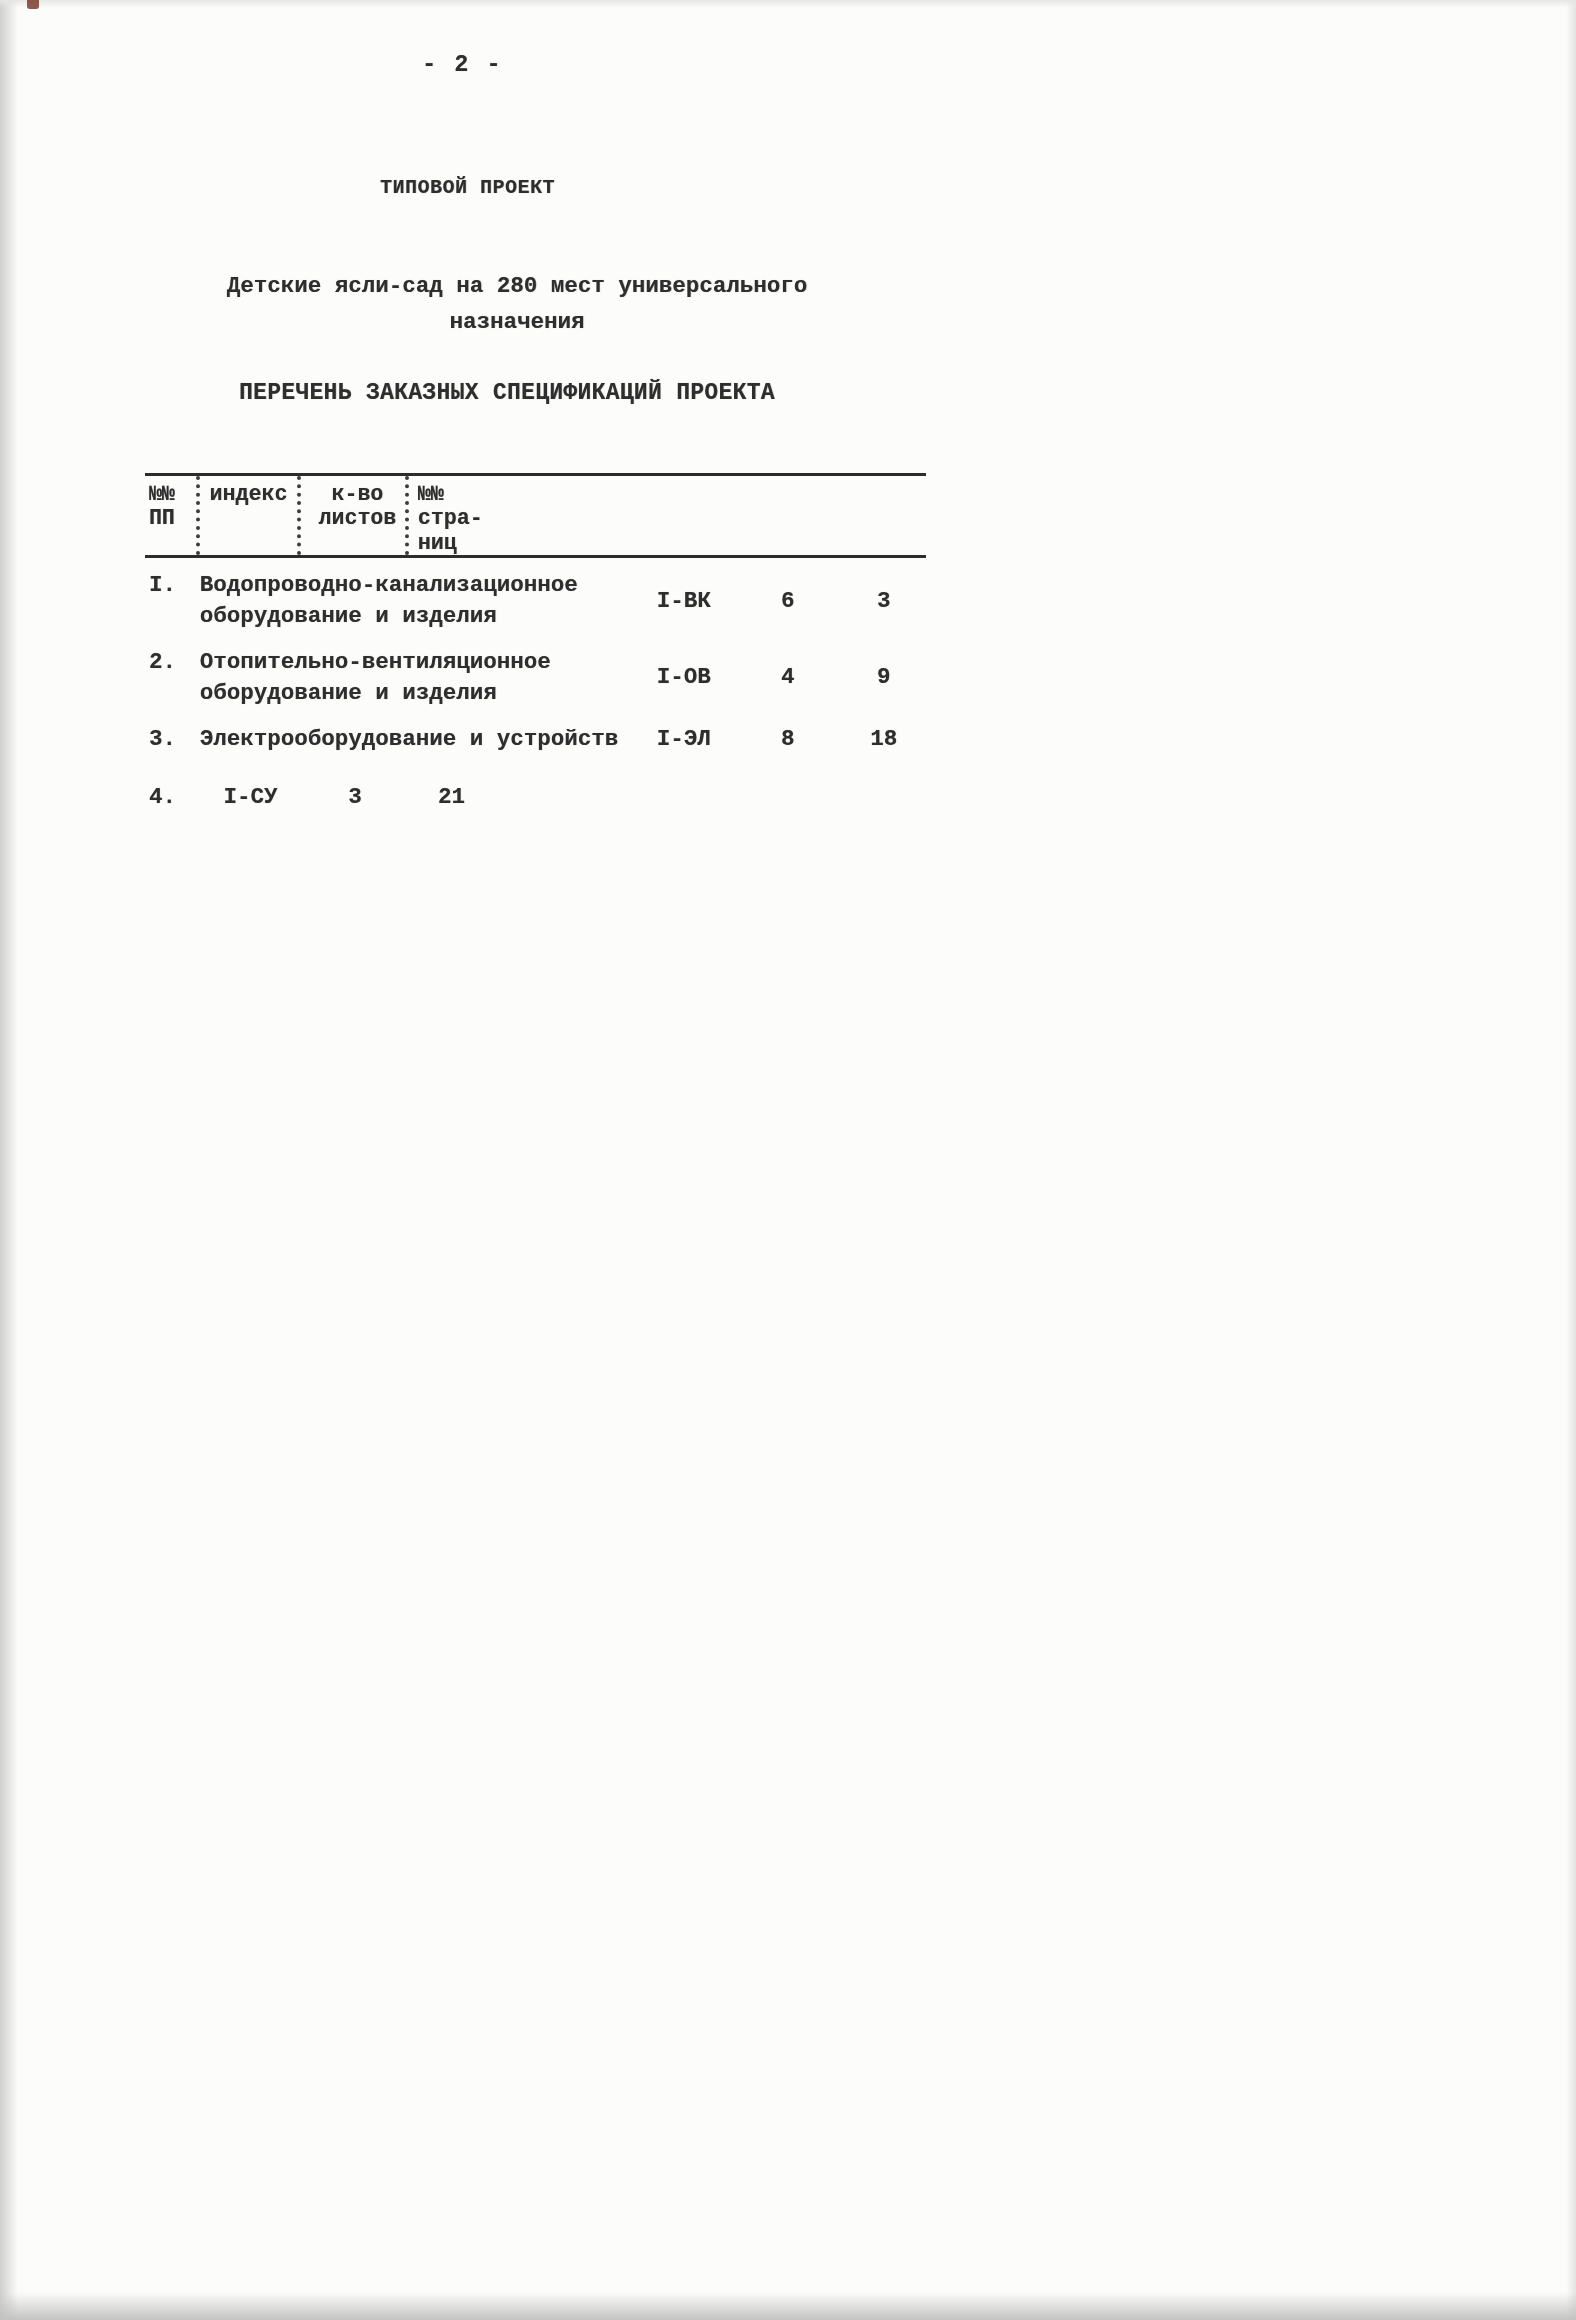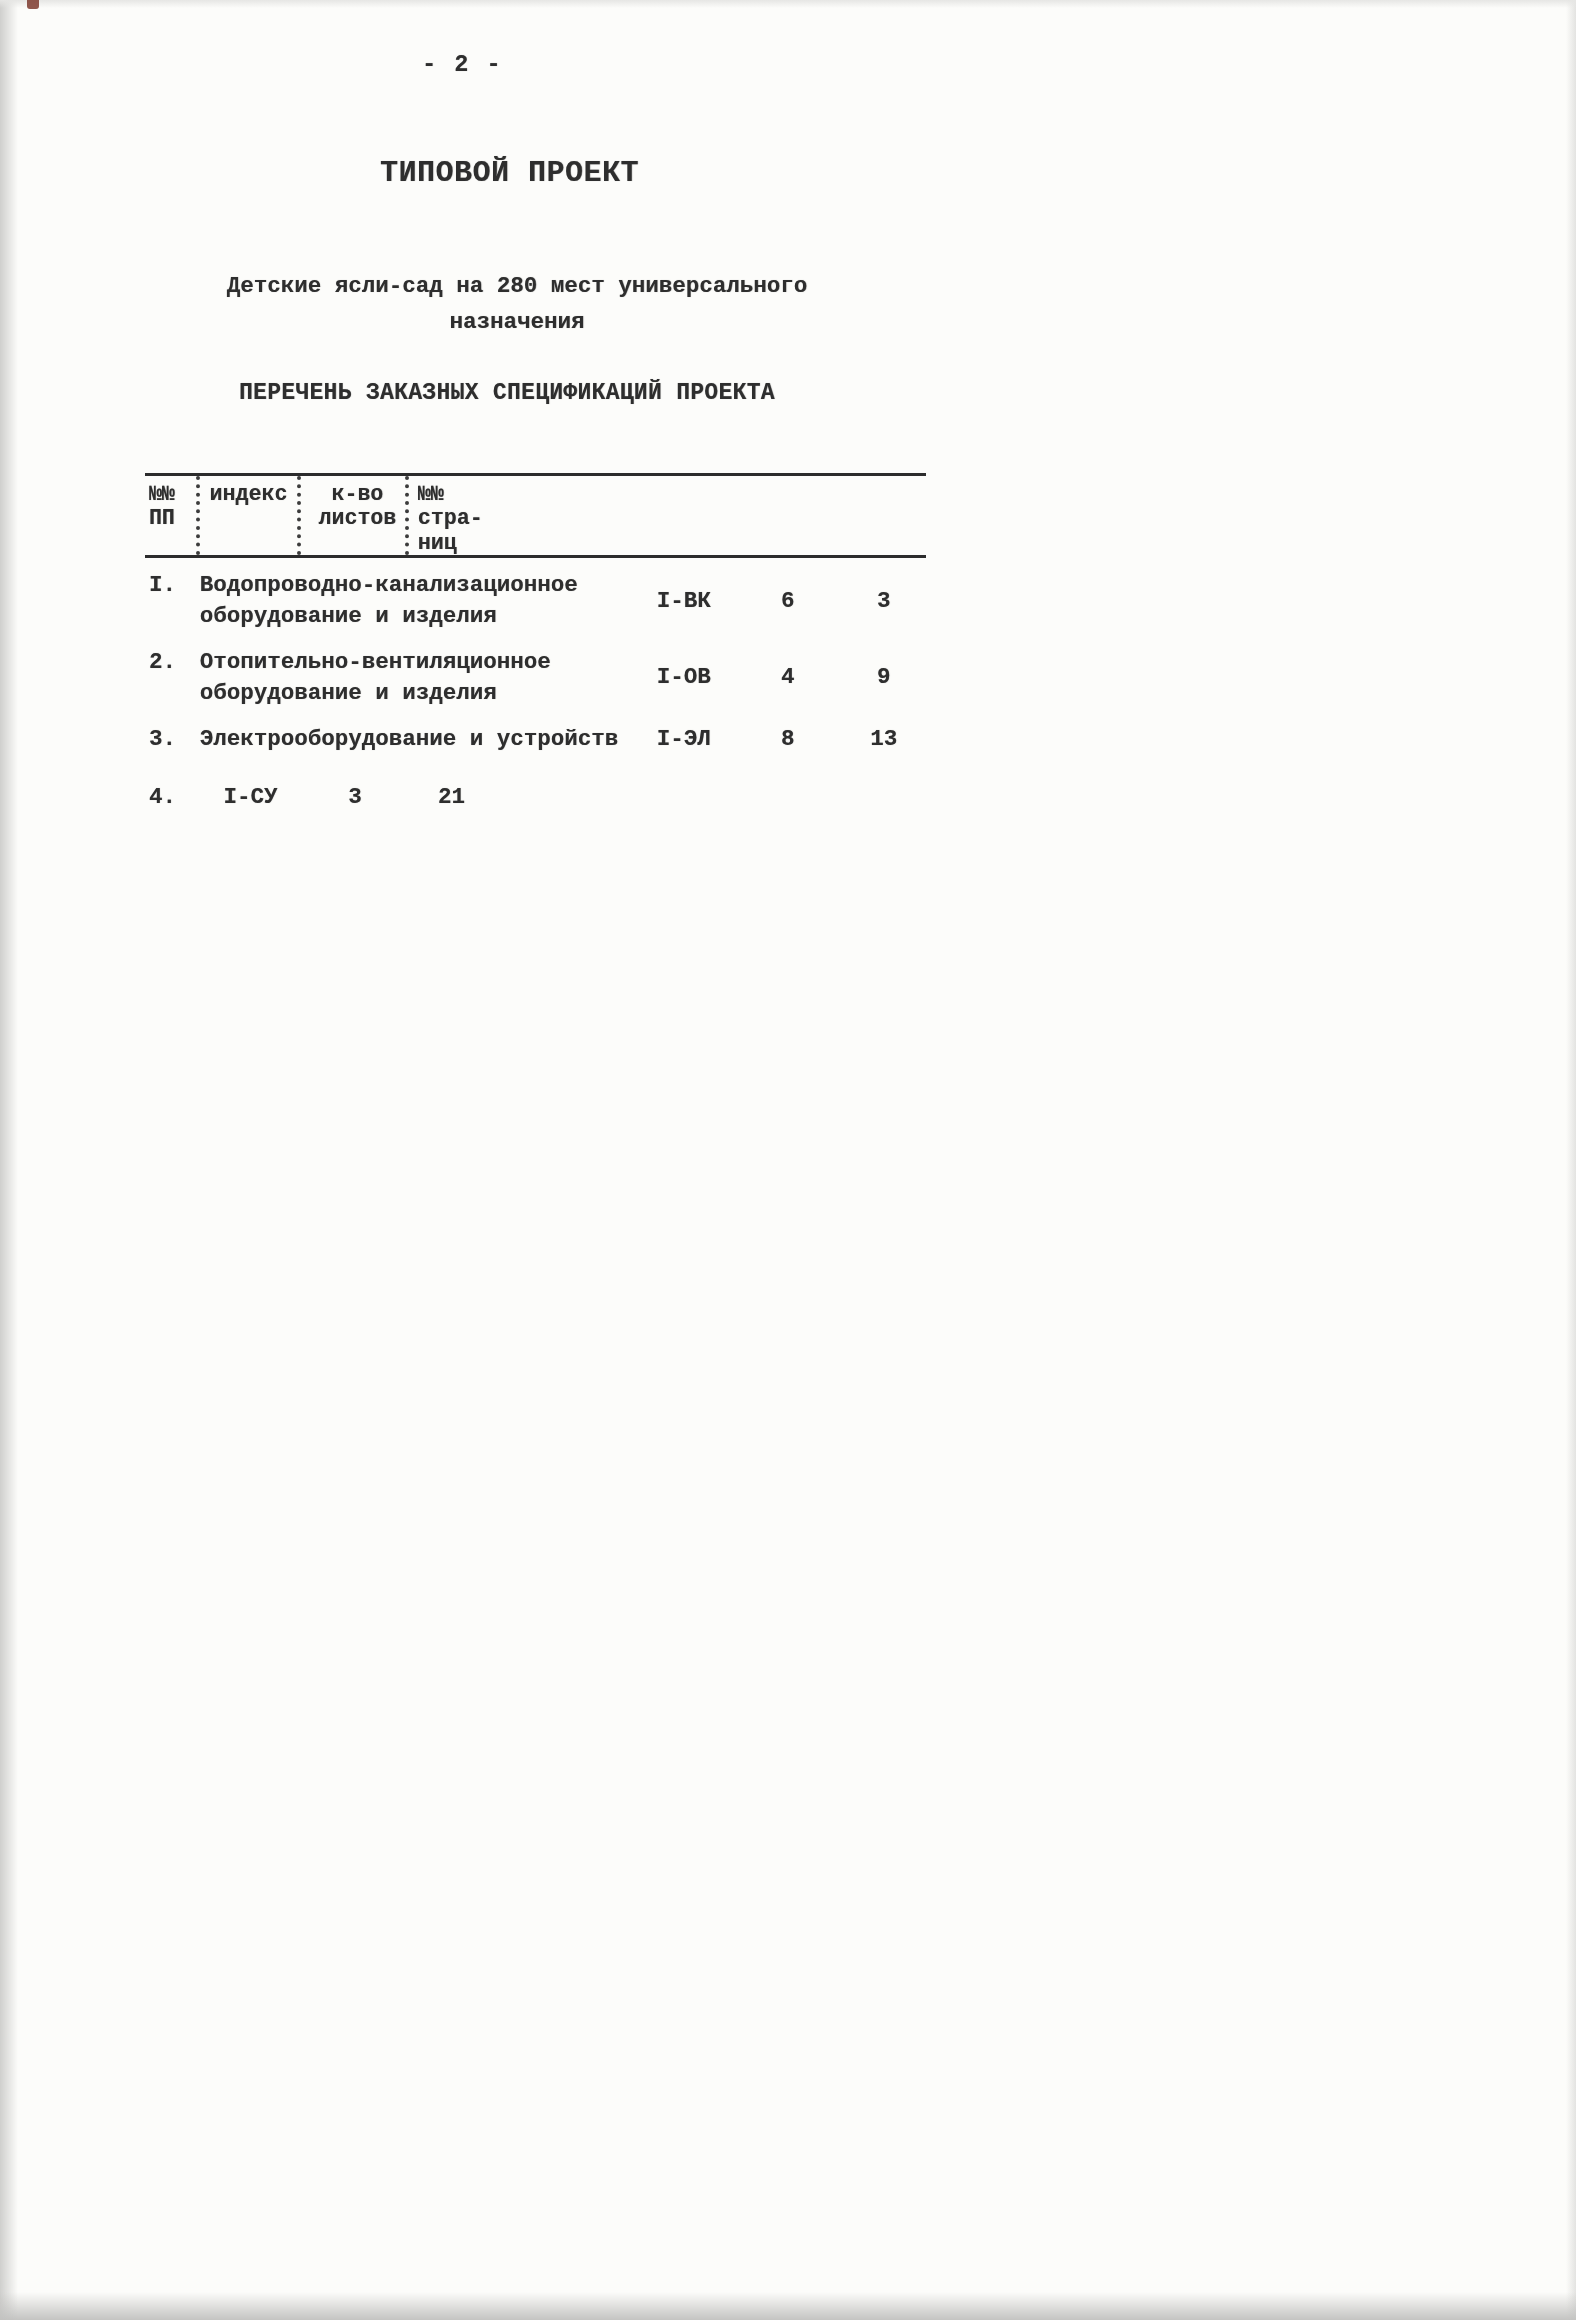--- a/index.html
+++ b/index.html
@@ -42,22 +42,22 @@
   }
 
   
   .txt { white-space: pre-wrap; }
 
   .page-number {
     position: absolute; left: 422px; top: 51px;
     font-size: 23.5px; letter-spacing: 2px;
   }
   .title {
-    position: absolute; left: 380px; top: 156px;
-    font-size: 30px; letter-spacing: 0.5px;
+    position: absolute; left: 380px; top: 176px;
+    font-size: 20px; letter-spacing: 0.5px;
   }
   .subtitle {
     position: absolute; left: 223px; top: 243px; width: 588px;
     font-size: 22.5px; line-height: 36px; text-align: center; margin-top: 25px;
   }
   .heading {
     position: absolute; left: 239px; top: 380px;
     font-size: 23px; letter-spacing: 0.3px;
   }
 
@@ -151,21 +151,21 @@
         <div class="cell c3">I-ОВ</div>
         <div class="cell c4">4</div>
         <div class="cell c5">9</div>
       </div>
 
       <div class="row">
         <div class="cell c1">3.</div>
         <div class="cell c2">Электрооборудование и устройств</div>
         <div class="cell c3">I-ЭЛ</div>
         <div class="cell c4">8</div>
-        <div class="cell c5">13</div>
+        <div class="cell c5">18</div>
       </div>
 
       <div class="row">
         <div class="cell c1">4.</div>
         <div class="cell c3">I-СУ</div>
         <div class="cell c4">3</div>
         <div class="cell c5">21</div>
       </div>
 
     </div>

